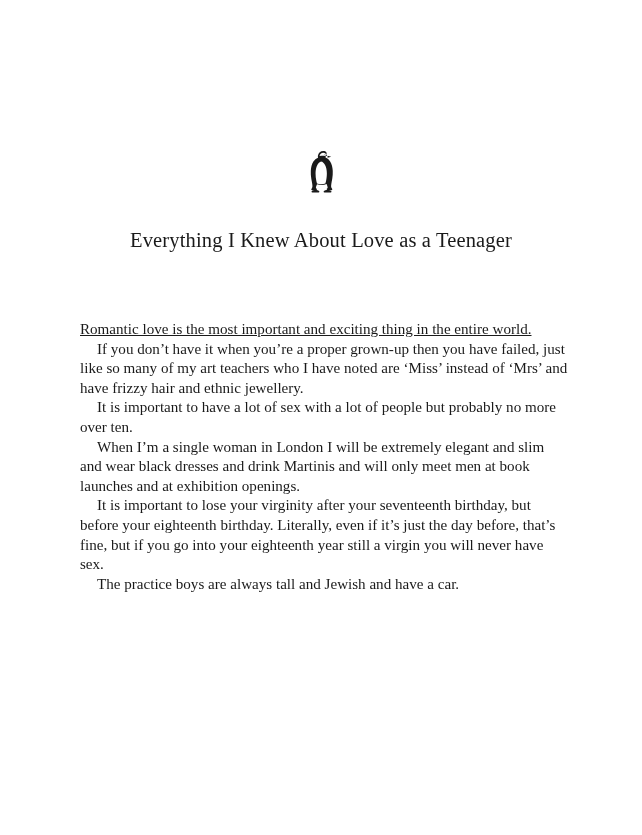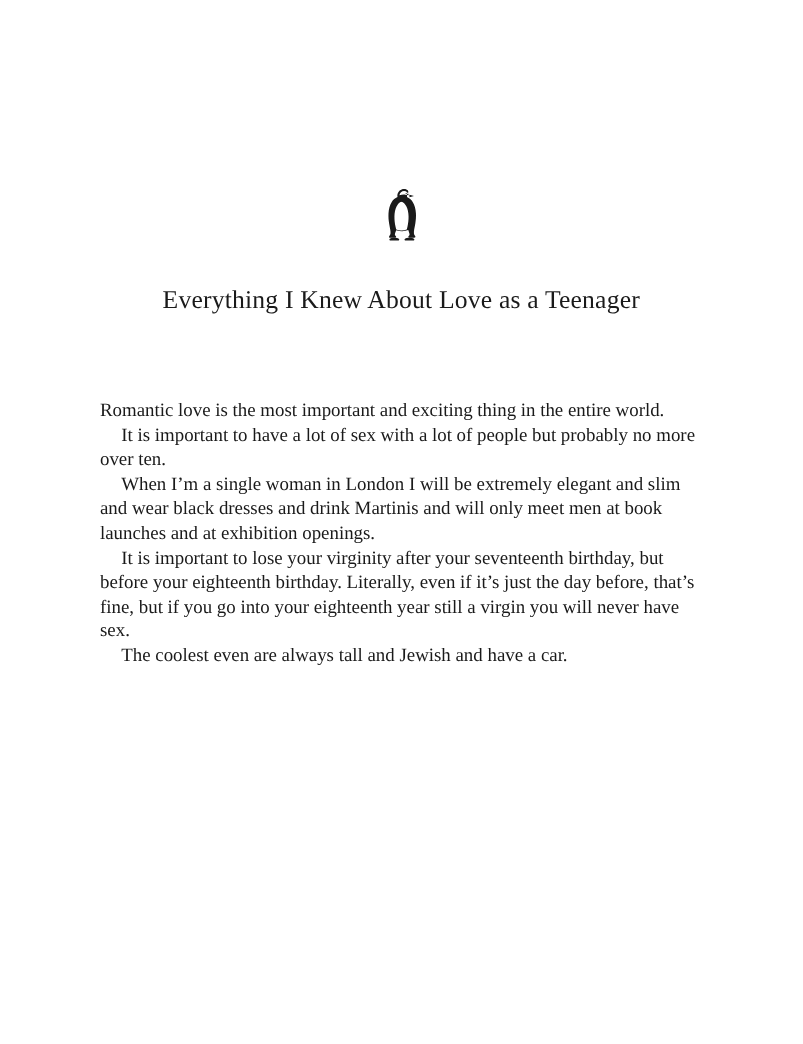--- a/index.html
+++ b/index.html
@@ -69,20 +69,21 @@
   .body-text p {
     margin: 0;
     text-indent: 17px;
     hyphens: none;
     -webkit-hyphens: none;
   }
 
   
   .body-text p.first {
     text-indent: 0;
+    text-decoration: underline;
   }
 </style>
 </head>
 <body>
 
 <div class="page">
 
   <div class="colophon">
     <span>
       <svg viewBox="0 0 68 88" xmlns="http://www.w3.org/2000/svg" aria-hidden="true">
@@ -128,19 +129,20 @@
                    0-0.7-0.5-1.4-1.4-2.0C52.4 80.7 50.9 80.2 49.0 80.2z"></path>
         </g>
       </svg>
     </span>
   </div>
 
   <h1 class="chapter-title">Everything I Knew About Love as a Teenager</h1>
 
   <div class="body-text">
     <p class="first">Romantic love is the most important and exciting thing in the entire world.</p>
+    <p>If you don’t have it when you’re a proper grown-up then you have failed, just like so many of my art teachers who I have noted are ‘Miss’ instead of ‘Mrs’ and have frizzy hair and ethnic jewellery.</p>
     <p>It is important to have a lot of sex with a lot of people but probably no more over ten.</p>
     <p>When I’m a single woman in London I will be extremely elegant and slim and wear black dresses and drink Martinis and will only meet men at book launches and at exhibition openings.</p>
     <p>It is important to lose your virginity after your seventeenth birthday, but before your eighteenth birthday. Literally, even if it’s just the day before, that’s fine, but if you go into your eighteenth year still a virgin you will never have sex.</p>
-    <p>The coolest even are always tall and Jewish and have a car.</p>
+    <p>The practice boys are always tall and Jewish and have a car.</p>
   </div>
 
 </div>
 
 </body></html>

